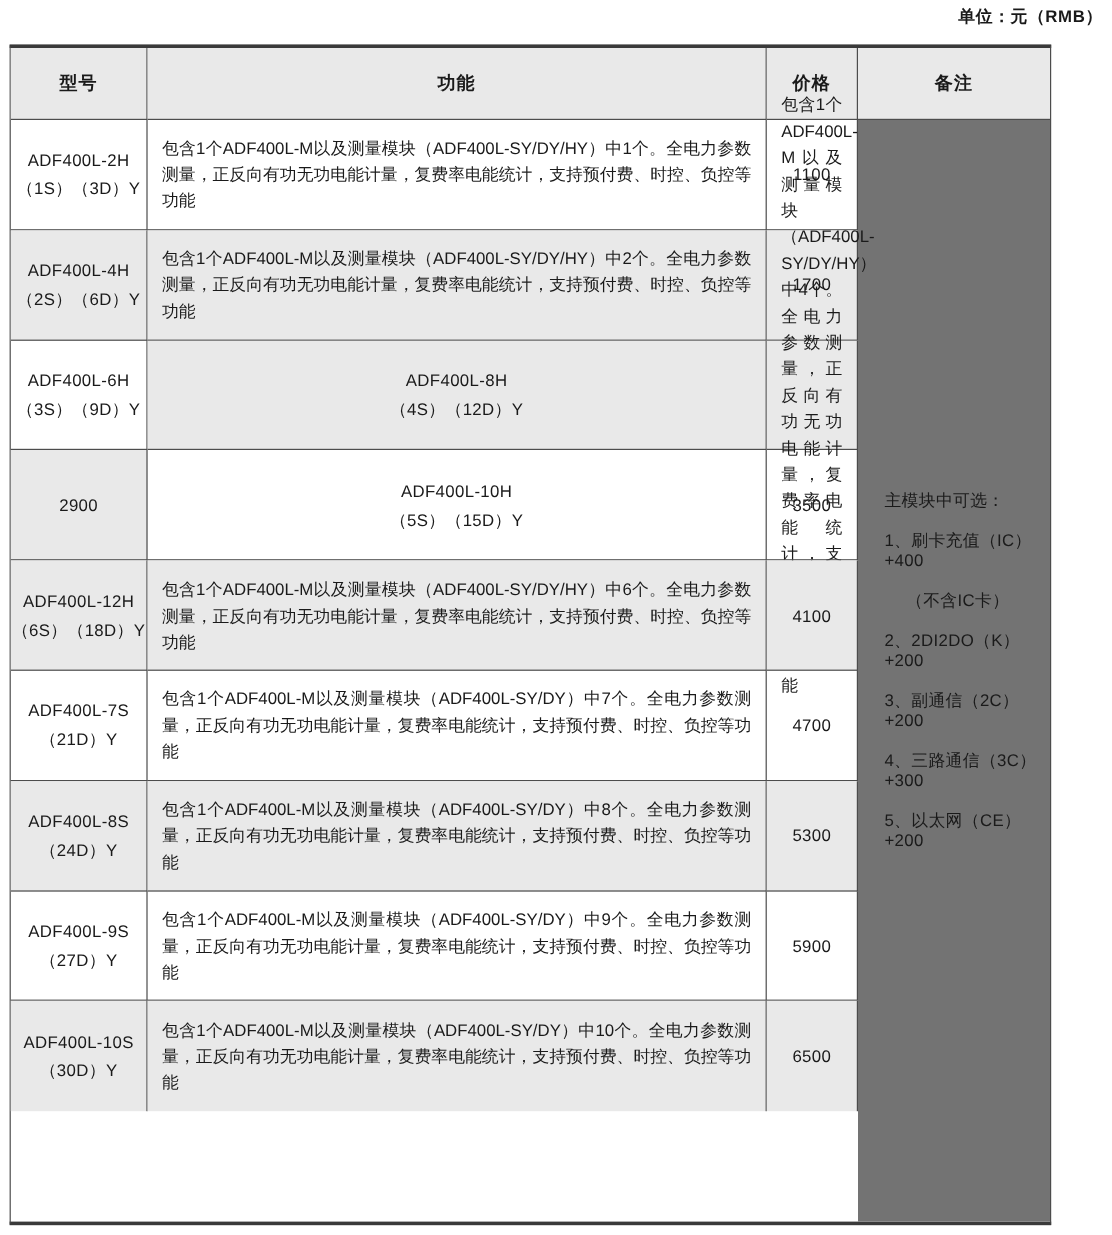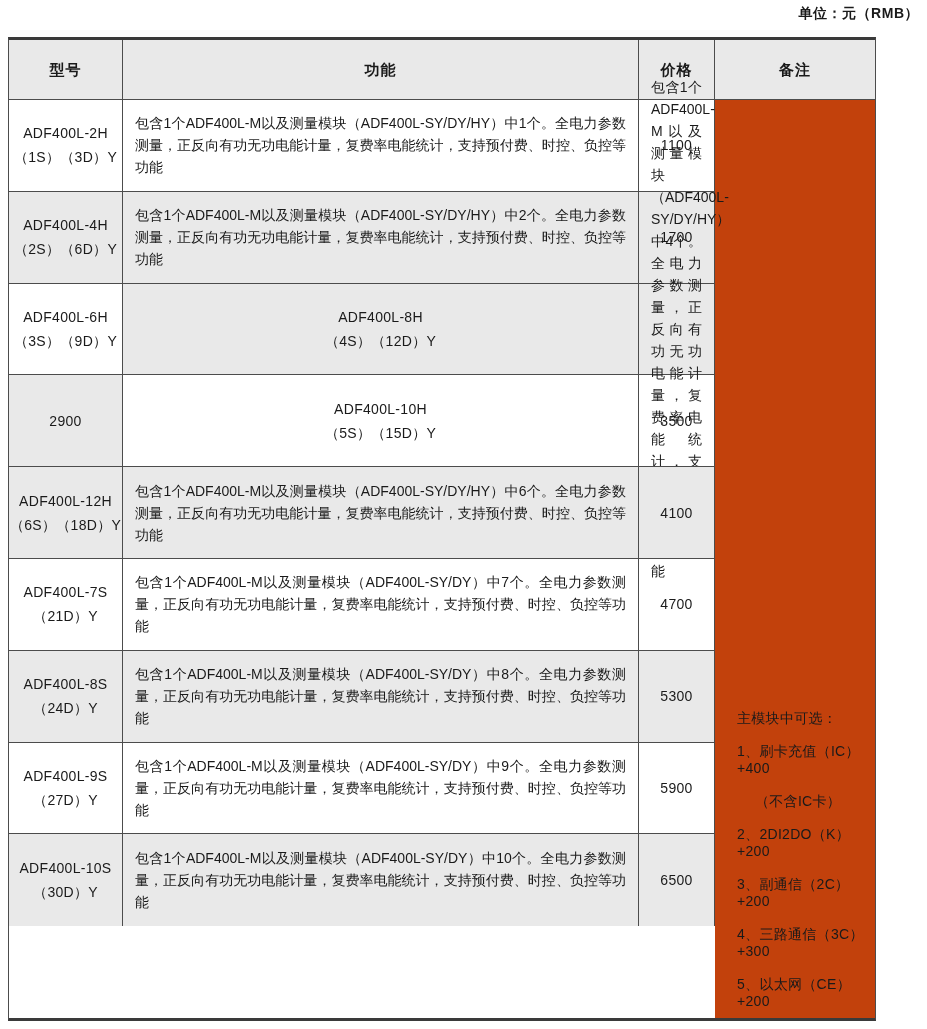--- a/index.html
+++ b/index.html
@@ -64,24 +64,24 @@
     text-align: justify;
     padding: 8px 12px;
   }
   .func-cell .func-text { width: 100%; }
   .price-cell { letter-spacing: 0.3px; }
   .remark-cell {
     grid-column: 4;
     grid-row: 2 / span 10;
     border-right: none;
     border-bottom: none;
-    background: #c2410c;
+    background: #737373;
     display: flex;
     flex-direction: column;
-    justify-content: flex-end;
+    justify-content: center;
     align-items: flex-start;
     padding: 0 8px 0 22px;
     font-size: 14px;
   }
   .remark-line {
     margin: 8px 0;
     line-height: 17px;
     letter-spacing: 0.3px;
   }
   .remark-line.indent { padding-left: 18px; }

